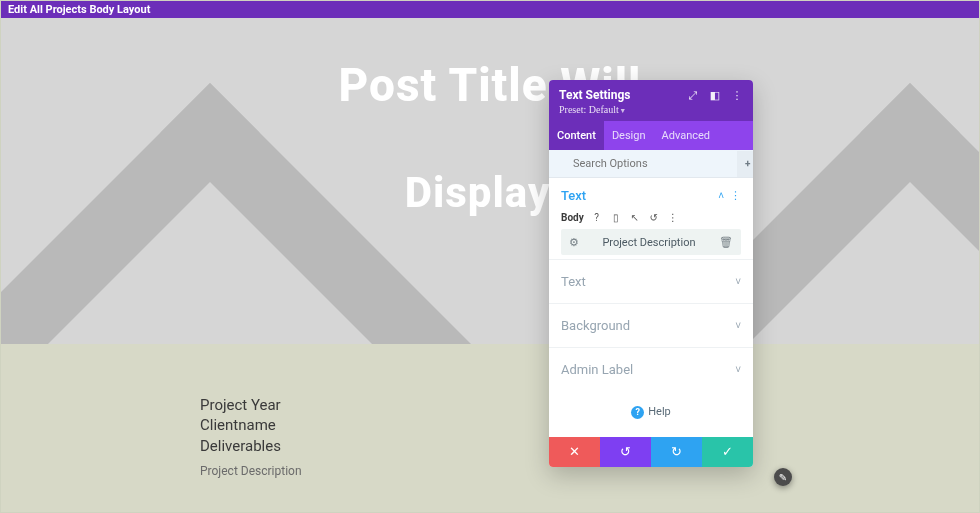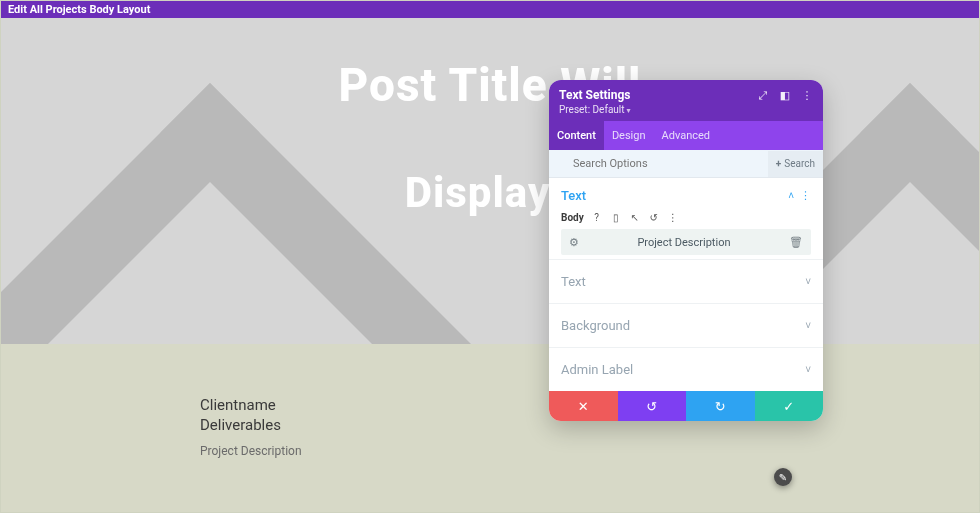--- a/index.html
+++ b/index.html
@@ -17,27 +17,27 @@
 .chev2 { position:absolute; top:210px; left:560px; width:700px; height:700px; transform:rotate(45deg); border:70px solid #b9b9b9; border-right:none; border-bottom:none; }
 .hero-title { position:absolute; top:40px; left:0; right:0; text-align:center; color:#fff; font-weight:800; font-size:46px; letter-spacing:1px; }
 .hero-sub { position:absolute; top:150px; left:0; right:0; text-align:center; color:#fff; font-weight:800; font-size:42px; letter-spacing:1px; }
 
 
 .meta { position:absolute; left:200px; top:395px; color:#3a3a3a; }
 .meta .line { font-size:15px; line-height:1.35; }
 .meta .desc { color:#6b6b6b; font-size:12px; margin-top:8px; }
 
 
-.panel { position:absolute; top:80px; left:549px; width:274px; background:#fff; border-radius:12px; box-shadow:0 8px 24px rgba(0,0,0,.22); overflow:hidden; }
+.panel { position:absolute; top:80px; left:549px; width:204px; background:#fff; border-radius:4px; box-shadow:0 8px 24px rgba(0,0,0,.22); overflow:hidden; }
 .panel-head { background:#6c2eb9; color:#fff; padding:8px 10px 6px; }
 .panel-head .row1 { display:flex; align-items:center; justify-content:space-between; }
 .panel-title { font-size:12px; font-weight:700; }
 .head-icons { display:flex; gap:10px; color:#fff; opacity:.92; }
 .head-icons span { width:12px; height:12px; display:inline-flex; align-items:center; justify-content:center; font-size:11px; cursor:pointer; }
-.preset { font-size:10px; opacity:.85; margin-top:2px; }
+.preset { font-size:10px; opacity:.85; margin-top:2px;font-family:Liberation Serif, serif; }
 .preset::after { content:" ▾"; font-size:8px; opacity:.8; }
 
 .tabs { display:flex; background:#8e44ec; }
 .tab { flex:0 0 auto; padding:8px 8px; font-size:11px; color:#e8dcfb; cursor:pointer; }
 .tab.active { background:#6c2eb9; color:#fff; font-weight:500; }
 
 .searchrow { display:flex; align-items:center; background:#eef5fb; border-bottom:1px solid #e2e8ee; }
 .searchrow input { flex:1; border:none; background:transparent; font-size:11px; color:#7d96a8; padding:7px 24px; outline:none; }
 .filterbtn { font-size:10px; color:#6f7b85; padding:0 8px; height:26px; display:flex; align-items:center; gap:3px; background:#e6edf3; cursor:pointer; }
 .filterbtn::before { content:"+"; font-weight:700; }
@@ -87,20 +87,21 @@
 
   <div class="hero">
     <div class="hero-bg"></div>
     <div class="chev"></div>
     <div class="chev2"></div>
     <div class="hero-title">Post Title Will</div>
     <div class="hero-sub">Display I</div>
   </div>
 
   <div class="meta">
+    <div class="line">Project Year</div>
     <div class="line">Clientname</div>
     <div class="line">Deliverables</div>
     <div class="desc">Project Description</div>
   </div>
 
   <div class="panel">
     <div class="panel-head">
       <div class="row1">
         <div class="panel-title">Text Settings</div>
         <div class="head-icons">
@@ -166,20 +167,23 @@
 
     <div class="collapsed">
       <div class="sect-head">
         <div class="sect-title muted">Admin Label</div>
         <div class="sect-actions muted">
             <span class="caret">˅</span>
           </div>
       </div>
     </div>
 
+    <div class="helprow">
+      <span class="q">?</span><span>Help</span>
+    </div>
 
     <div class="panel-actions">
       <div class="btn red">✕</div>
       <div class="btn purple">↺</div>
       <div class="btn blue">↻</div>
       <div class="btn green">✓</div>
     </div>
   </div>
 
   <div class="fab">✎</div>

